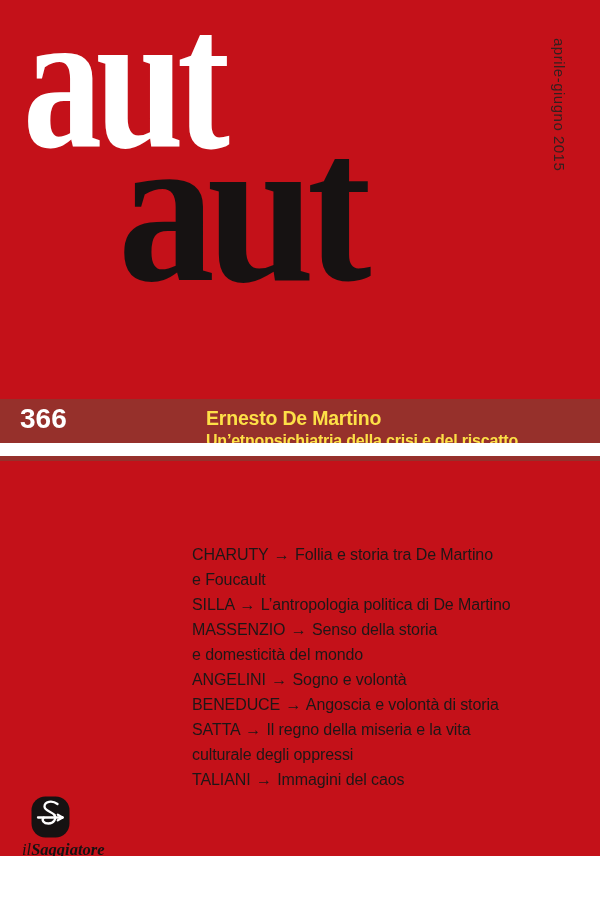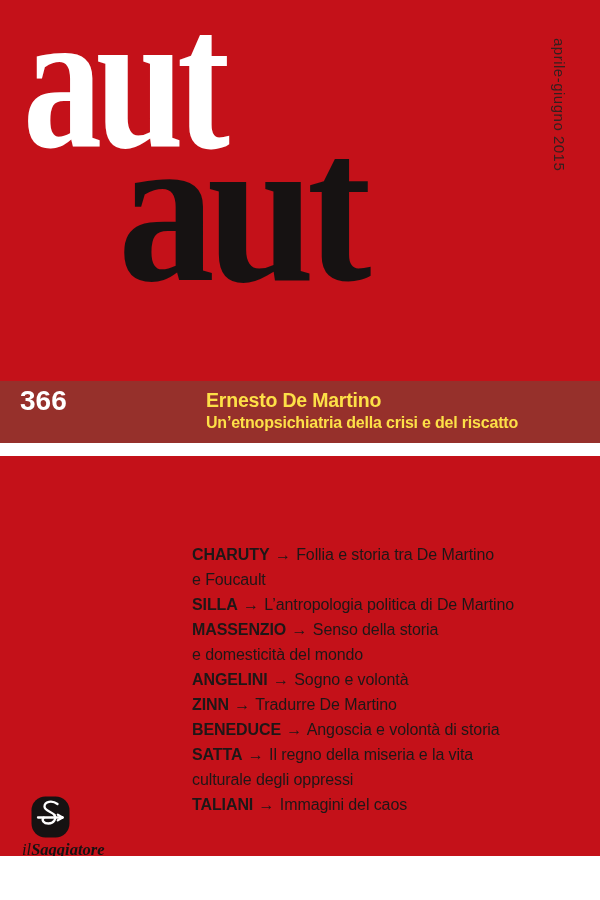--- a/index.html
+++ b/index.html
@@ -43,21 +43,21 @@
     left: 551px; top: 38px;
     writing-mode: vertical-rl;
     font-size: 15px;
     letter-spacing: 0.5px;
     color: var(--date-text, #33201f);
   }
 
   
   .band {
     position: absolute;
-    left: 0; top: 381px;
+    left: 0; top: 399px;
     width: 600px; height: 62px;
     background: var(--band-red, #96302b);
   }
   .band-number {
     position: absolute;
     left: 20px; top: 8px;
     font-size: 28px;
     font-weight: 700;
     line-height: 24px;
     color: #ffffff;
@@ -96,21 +96,21 @@
     width: 404px;
   }
   .entry {
     margin: 0;
     font-size: 16px;
     line-height: 25px;
     letter-spacing: -0.1px;
     color: var(--text-black, #1e1717);
     white-space: nowrap;
   }
-  .author { font-weight: 700; margin-top: 17px; }
+  .author { font-weight: 400; margin-top: 17px; }
   .arrow  { font-weight: 700; padding: 0 1px; }
   .t2 { display: block; white-space: normal; }
 
   
   .pub-logo {
     position: absolute;
     left: 31px; top: 796px;
     width: 39px; height: 42px;
   }
   .pub-name {
@@ -160,26 +160,20 @@
     <p class="entry">
       <span class="author">MASSENZIO</span>
       <span class="arrow">→</span>
       <span class="t1">Senso della storia</span>
       <span class="t2">e domesticità del mondo</span>
     </p>
     <p class="entry">
       <span class="author">ANGELINI</span>
       <span class="arrow">→</span>
       <span class="t1">Sogno e volontà</span>
-      <span class="t2"></span>
-    </p>
-    <p class="entry">
-      <span class="author">ZINN</span>
-      <span class="arrow">→</span>
-      <span class="t1">Tradurre De Martino</span>
       <span class="t2"></span>
     </p>
     <p class="entry">
       <span class="author">BENEDUCE</span>
       <span class="arrow">→</span>
       <span class="t1">Angoscia e volontà di storia</span>
       <span class="t2"></span>
     </p>
     <p class="entry">
       <span class="author">SATTA</span>

